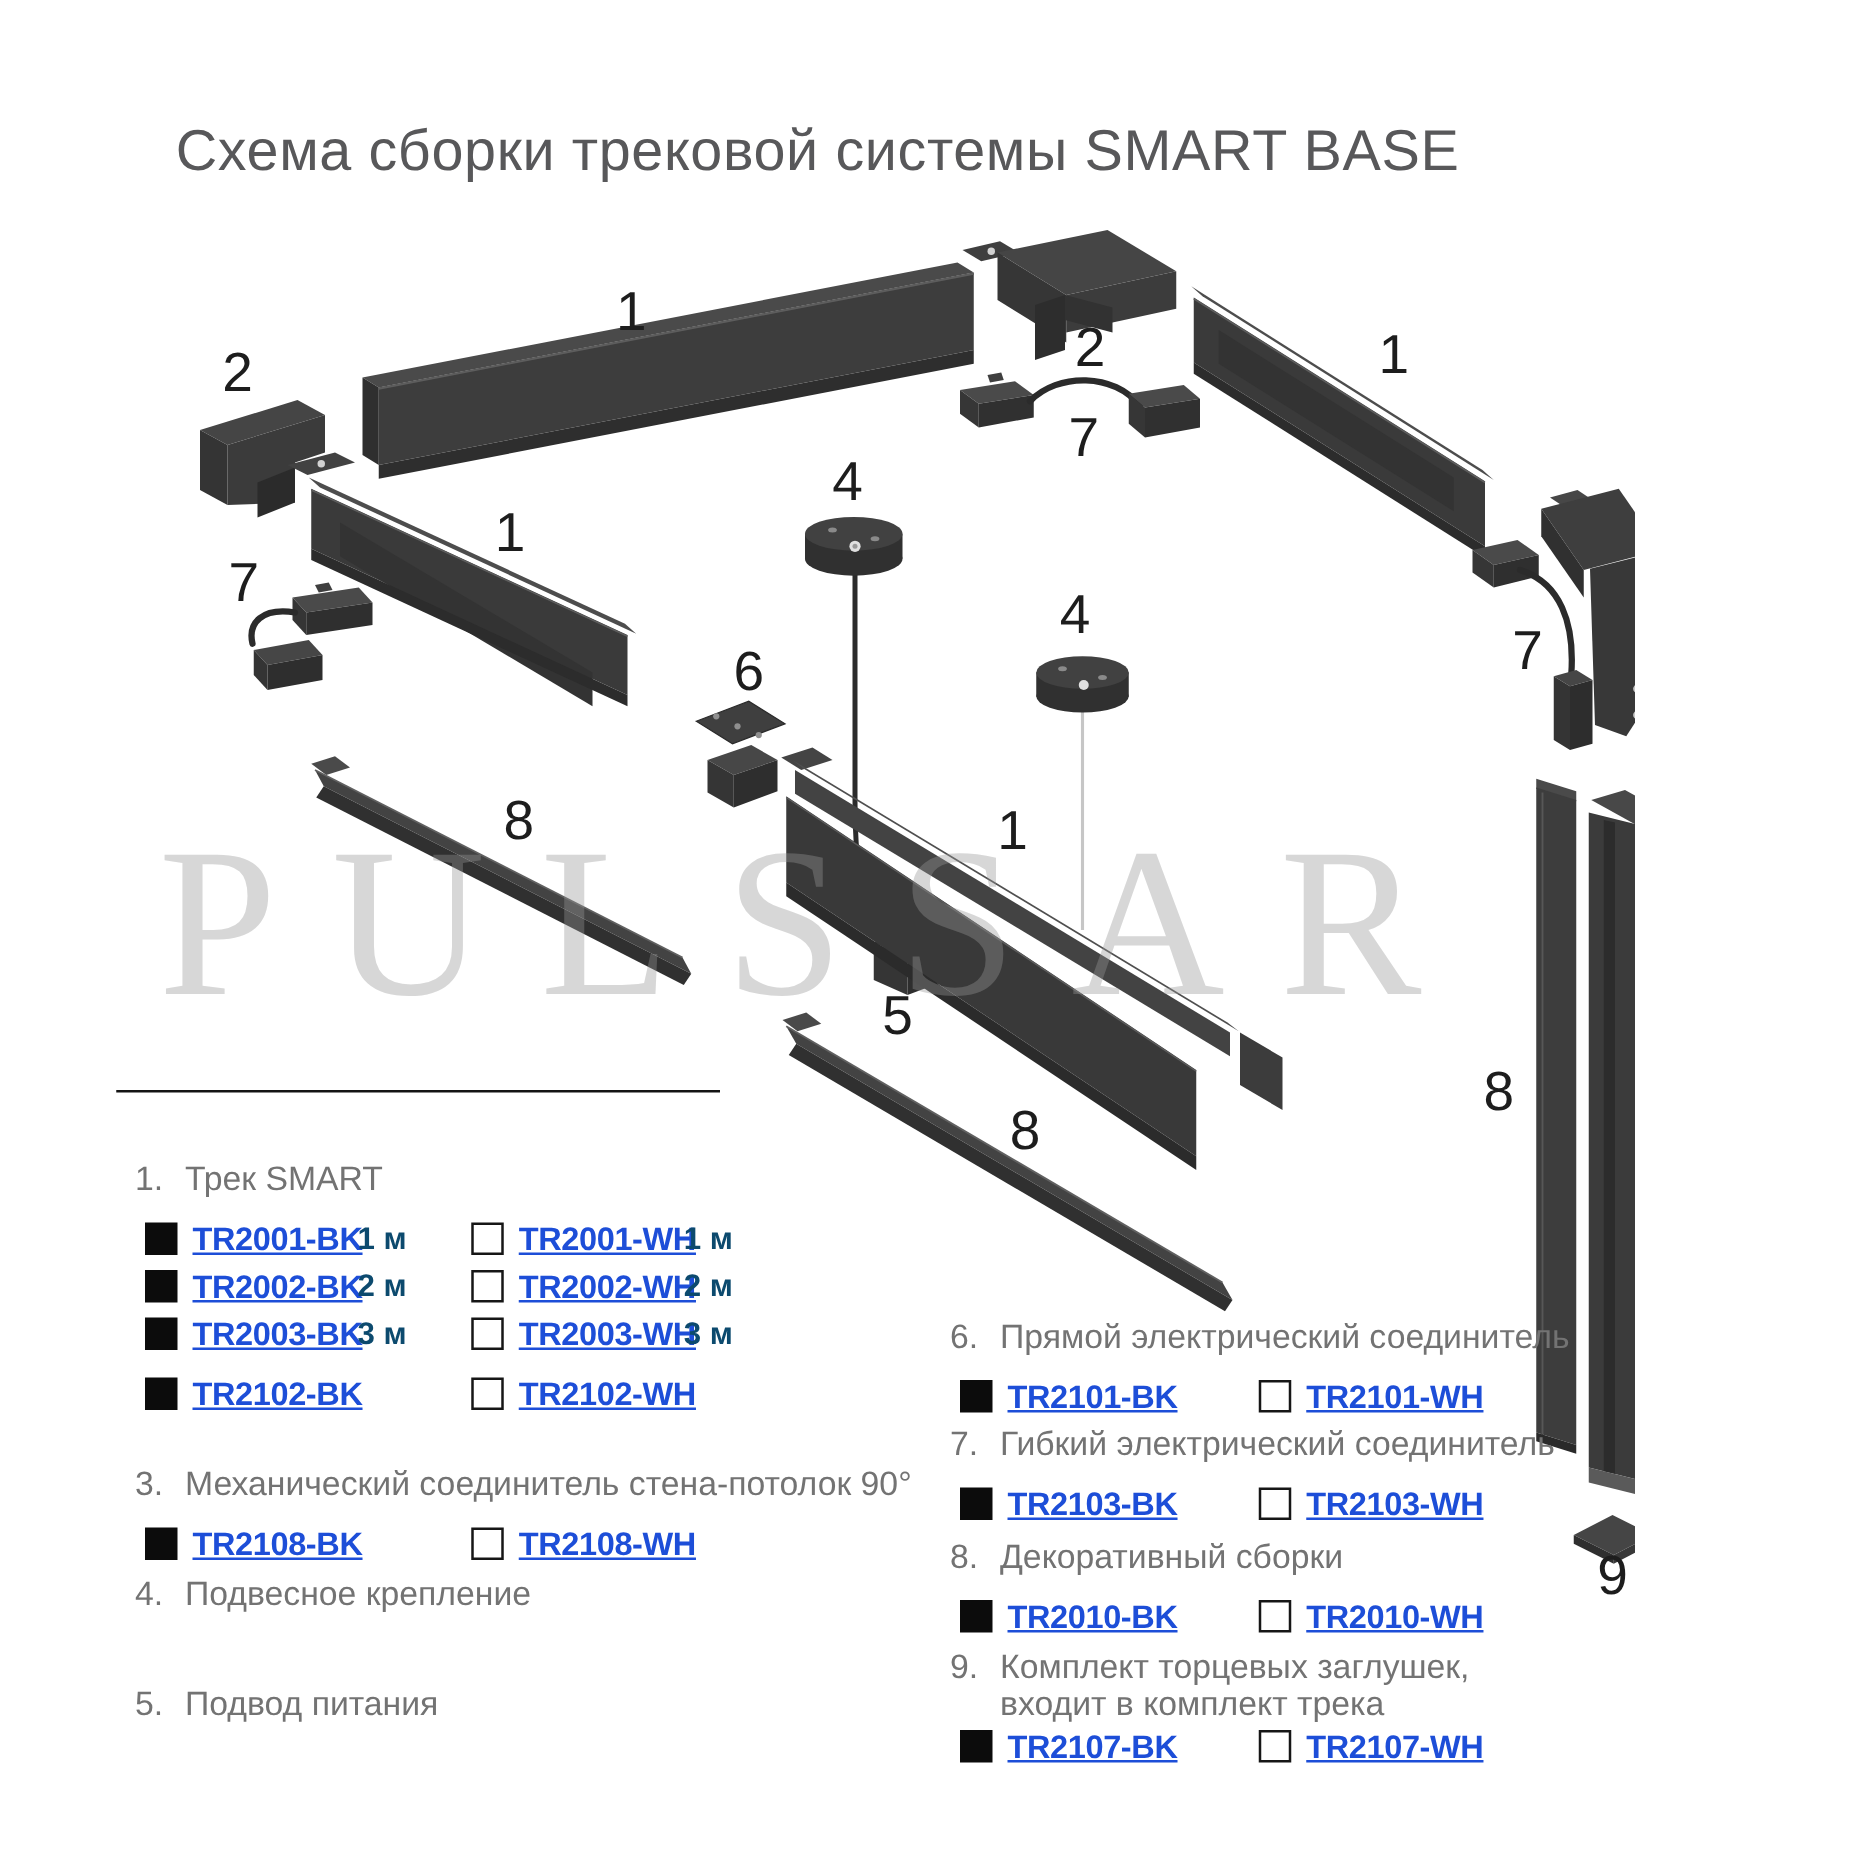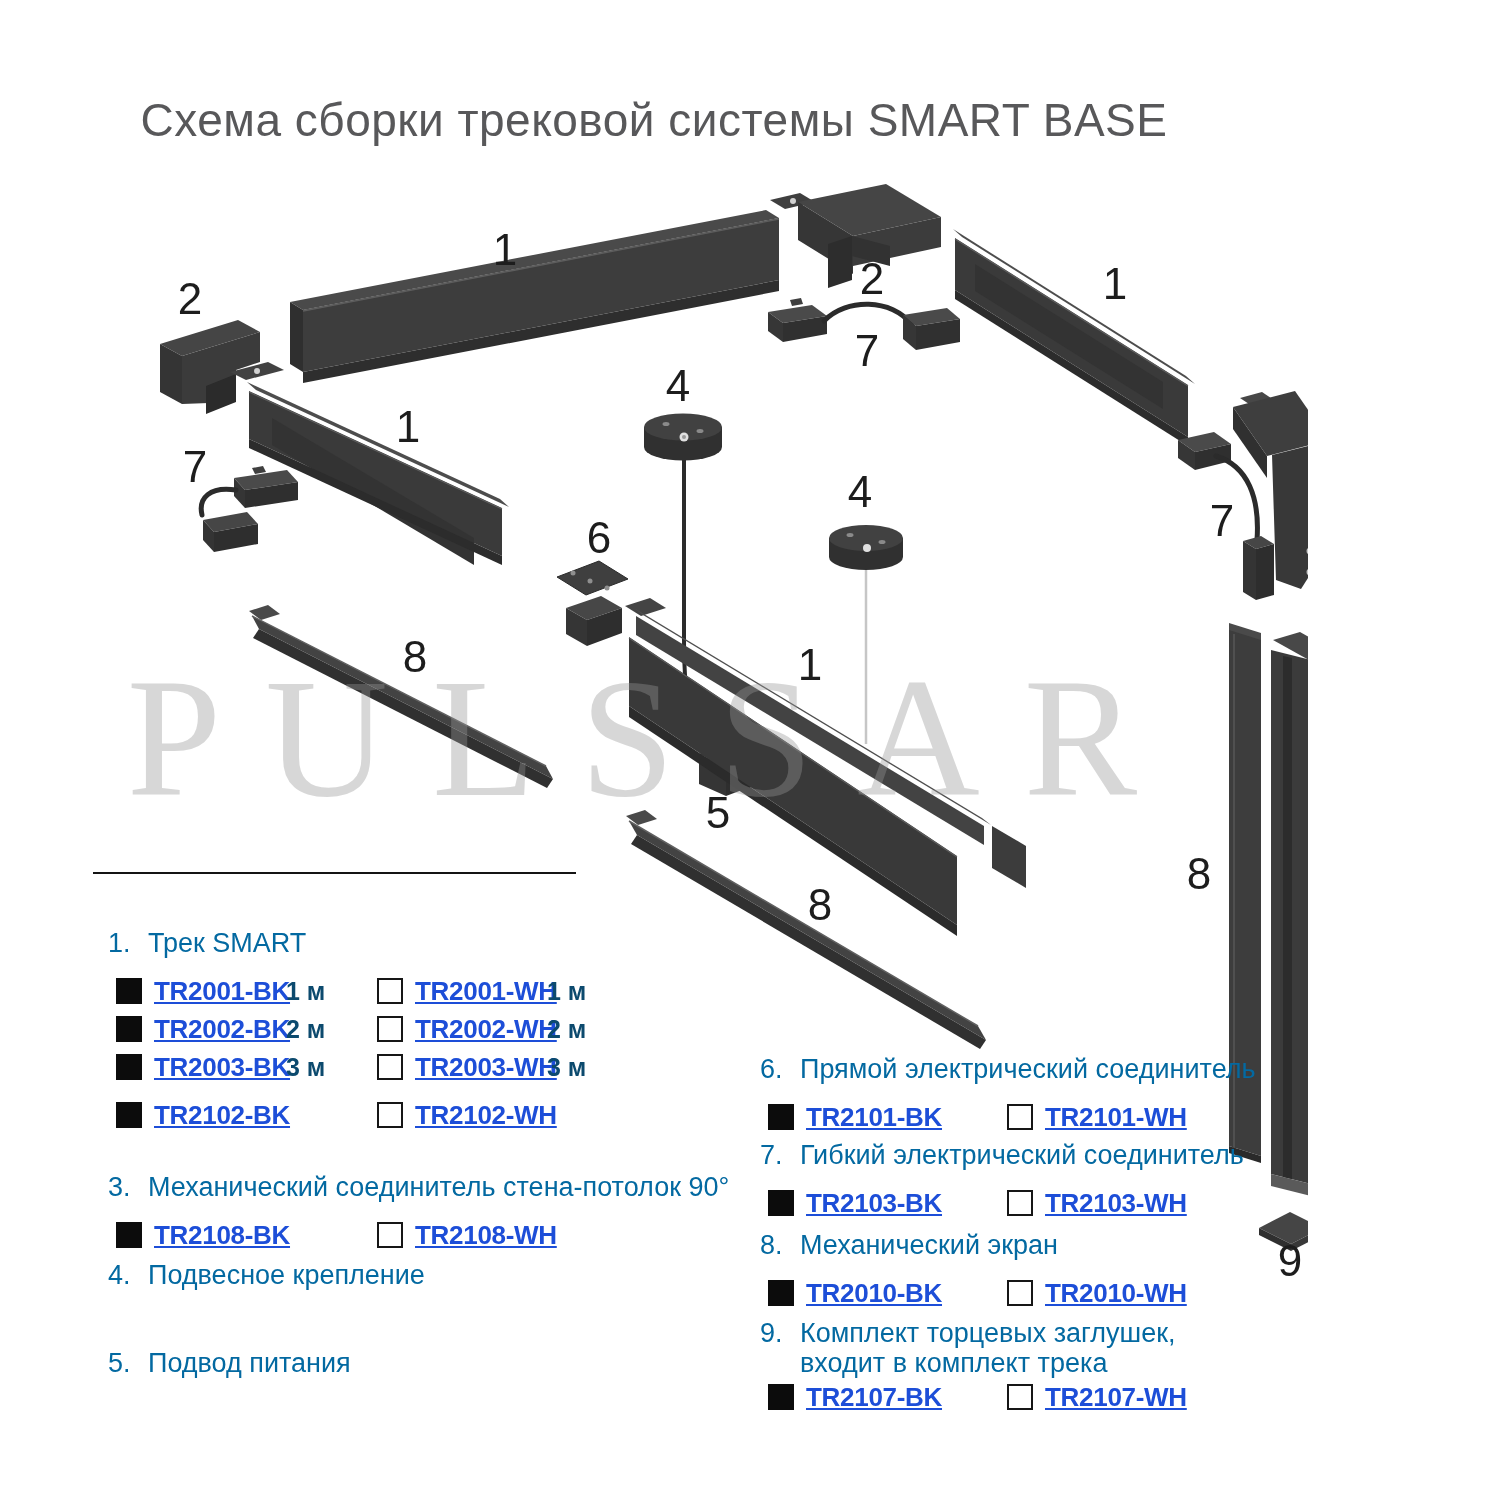--- a/index.html
+++ b/index.html
@@ -22,21 +22,21 @@
   svg.diagram { position:absolute; left:0; top:0; z-index:1; }
   .plabel {
     position:absolute; z-index:4; transform:translate(-50%,-50%);
     font-size:44px; font-weight:400; color:#1d1d1d; line-height:1;
   }
   .separator {
     position:absolute; left:93px; top:872px; width:483px; height:2px;
     background:#141414; z-index:2;
   }
   .sec { position:absolute; z-index:4; white-space:nowrap; }
-  .sec-h { font-size:27px; line-height:30px; color:#0369a1; font-weight:400; }
+  .sec-h { font-size:27px; line-height:30px; color:#737373; font-weight:400; }
   .sec-h .num { display:inline-block; width:30px; margin-right:10px; }
   .sec-h .t2 { display:block; margin-left:40px; }
   .rows { margin-top:18px; margin-left:8px; }
   .sec.nine .rows { margin-top:4px;text-align:right; }
   .lrow { display:flex; align-items:center; height:30px; margin-bottom:8px; }
   .cell { display:flex; align-items:center; width:261px; }
   .sec.right .cell { width:239px; }
   .cell.whc { width:auto; }
   .sw { width:26px; height:26px; flex:0 0 26px; margin-right:12px; box-sizing:border-box; }
   .sw.bk { background:#0c0c0c; }
@@ -363,21 +363,21 @@
         <span class="cell whc">
             <span class="sw wh"></span>
             <span class="code">TR2103-WH</span>
           </span>
       </div>
     </div>
   </div>
 
   <div class="sec right" style="left:760px; top:1230px;">
     <div class="sec-h">
-      <span class="num">8.</span><span class="st">Механический экран</span>
+      <span class="num">8.</span><span class="st">Декоративный сборки</span>
     </div>
     <div class="rows">
       <div class="lrow">
         <span class="cell">
             <span class="sw bk"></span>
             <span class="code">TR2010-BK</span>
           </span>
         <span class="cell whc">
             <span class="sw wh"></span>
             <span class="code">TR2010-WH</span>

